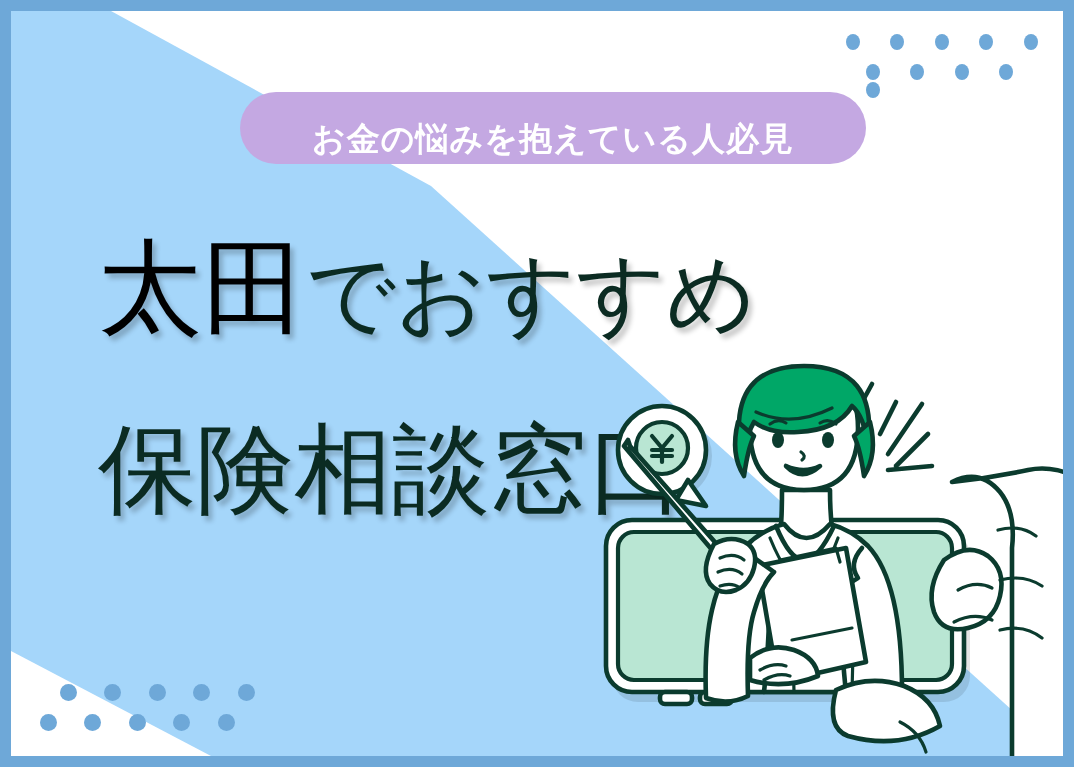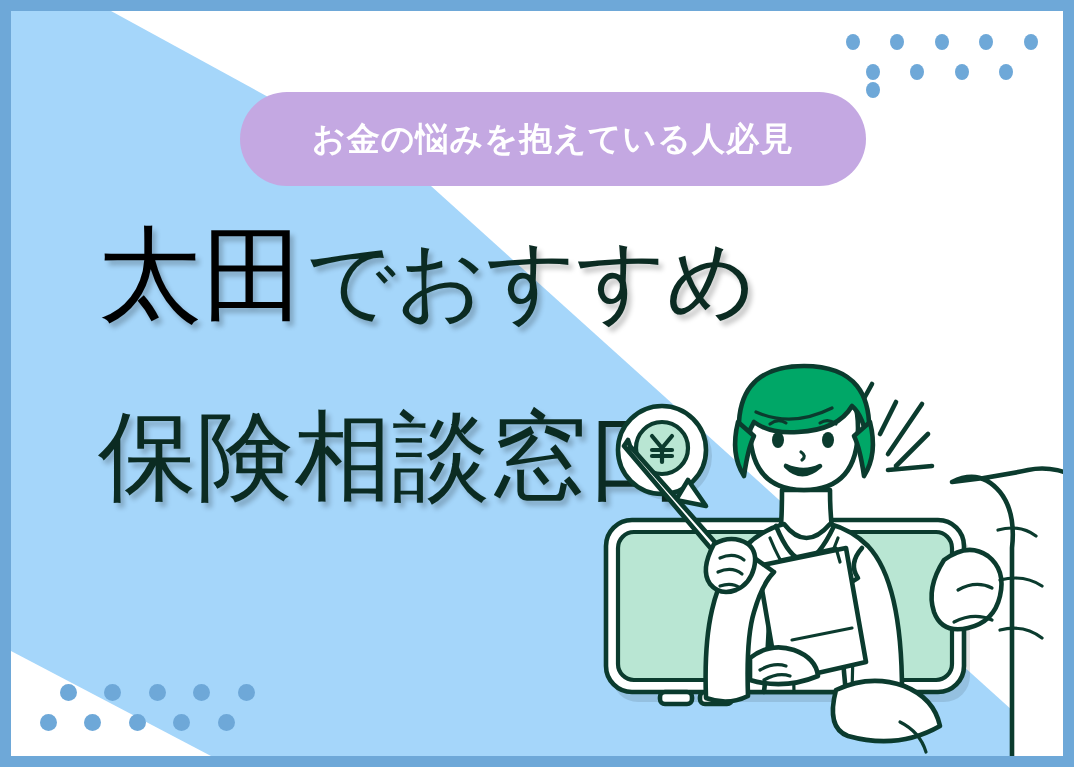--- a/index.html
+++ b/index.html
@@ -63,21 +63,21 @@
   .dots-bottomleft .dot { width: 17px; height: 17px; margin-right: 23px; }
   .dot-row.indent { padding-left: 20px; }
   .dot-row.indent2 { padding-left: 0px; }
 
   
   .badge {
     position: absolute;
     left: 240px;
     top: 92px;
     width: 626px;
-    height: 94px;
+    height: 72px;
     border-radius: 47px;
     background: #c4a8e2;
     z-index: 20;
   }
   .badge-text {
     position: absolute;
     left: 0;
     top: 0;
     width: 626px;
     height: 94px;
@@ -88,21 +88,21 @@
     font-size: 33px;
     font-weight: bold;
     letter-spacing: 1px;
     white-space: nowrap;
   }
 
   
   .headline {
     position: absolute;
     left: 98px;
-    top: 200px;
+    top: 213px;
     z-index: 25;
   }
   .hl-line {
     line-height: 150px;
     white-space: nowrap;
     font-weight: normal;
   }
   .hl-accent {
     color: #000000;
     font-size: 104px;

